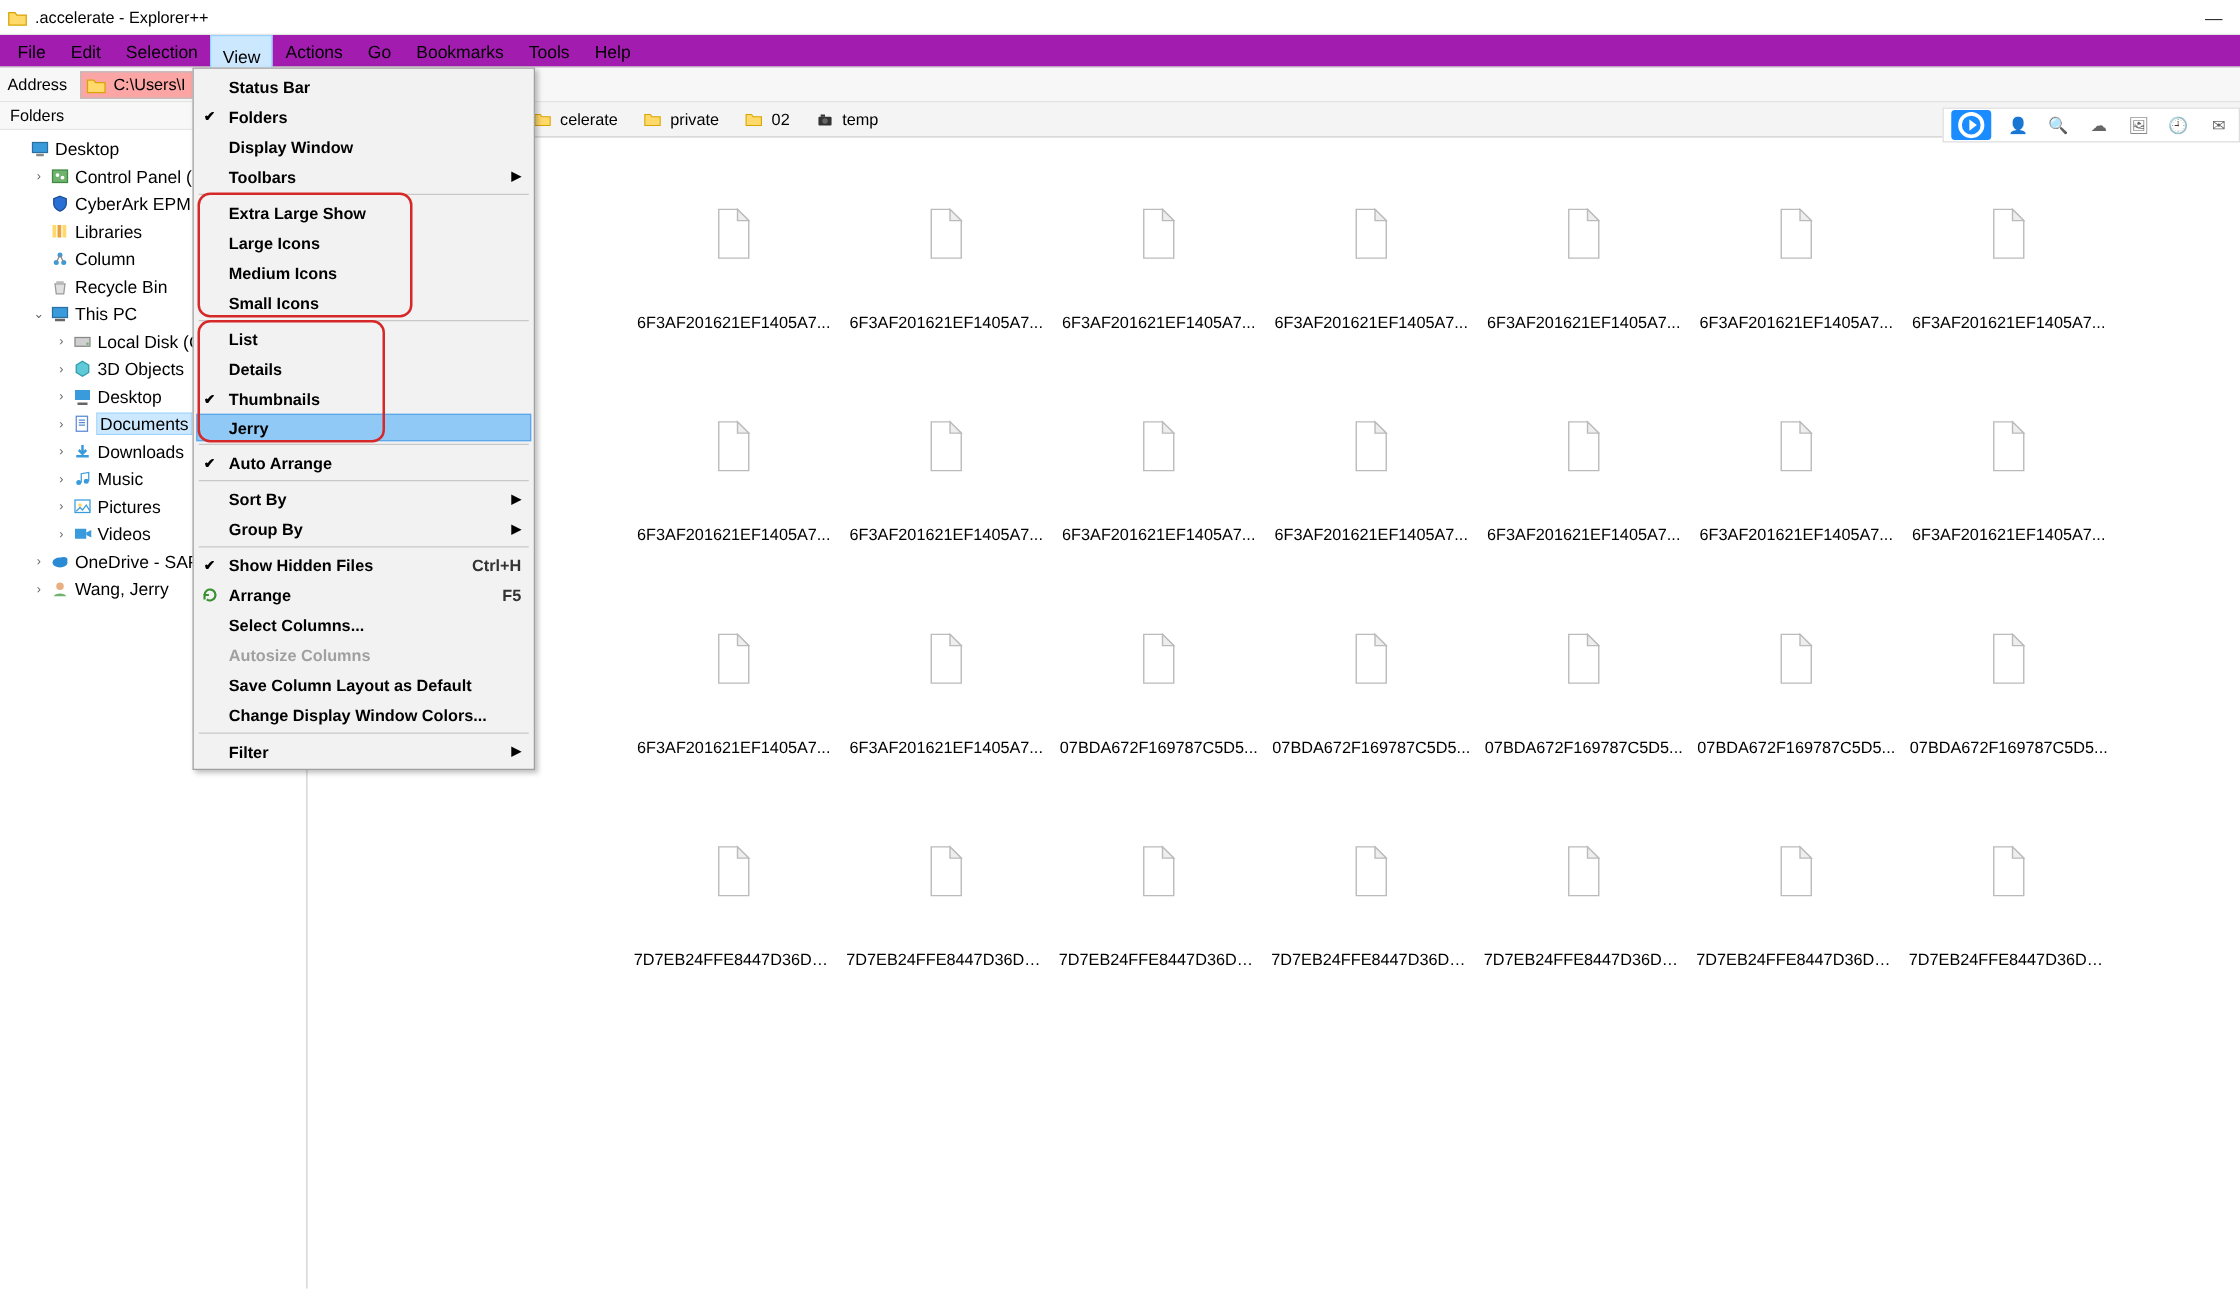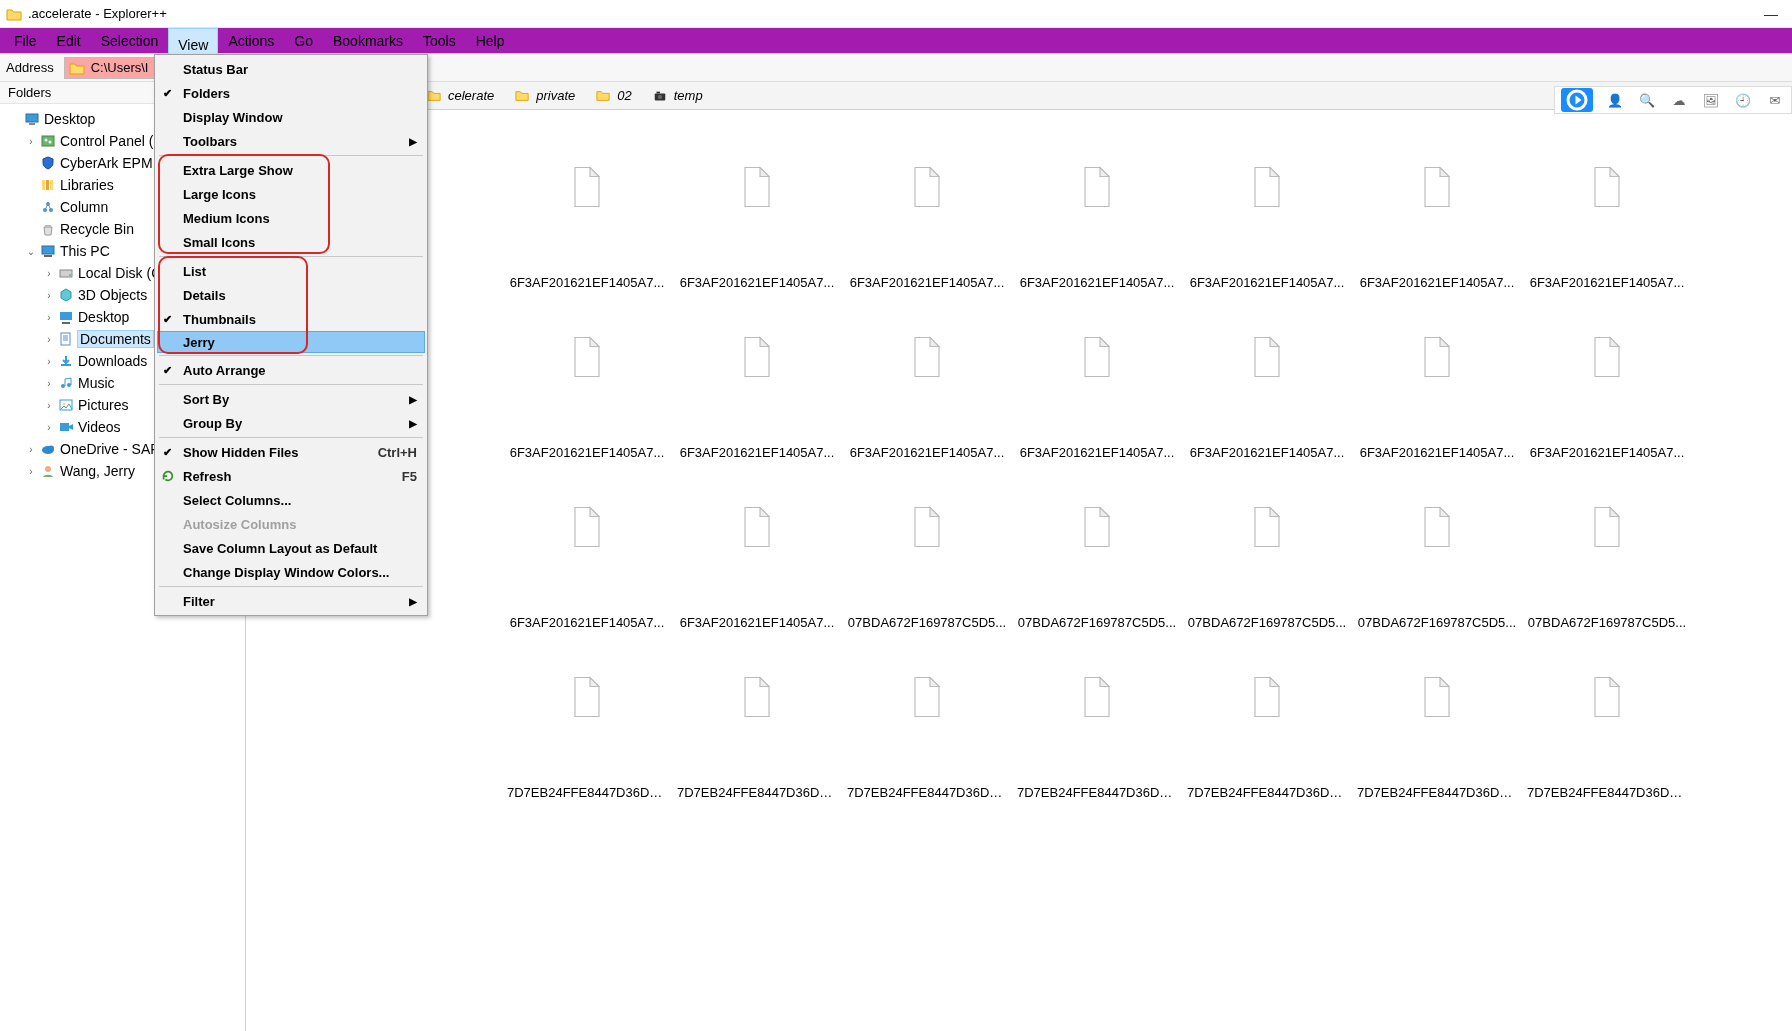--- a/index.html
+++ b/index.html
@@ -34,27 +34,27 @@
 .tree-row { display: flex; align-items: center; height: 22px; padding-left: 6px; white-space: nowrap; }
 .tree-row .tw { width: 14px; text-align: center; color: #666; font-size: 10px; }
 .tree-row .ico { width: 16px; height: 16px; margin: 0 4px 0 2px; display: flex; align-items: center; justify-content: center; }
 .tree-row .lbl { font-size: 14px; color: #000; }
 .tree-row.selected .lbl { background: #cce8ff; outline: 1px solid #99d1ff; padding: 0 2px; }
 .indent-1 { padding-left: 22px; }
 .indent-2 { padding-left: 40px; }
 
 
 .content { flex: 1; display: flex; flex-direction: column; position: relative; }
-.tabs { height: 28px; display: flex; align-items: center; border-bottom: 1px solid #d0d0d0; background: #f4f4f4; padding-left: 170px; gap: 0; font-style: italic; }
+.tabs { height: 28px; display: flex; align-items: center; border-bottom: 1px solid #d0d0d0; background: #f4f4f4; padding-left: 170px; gap: 0; }
 .tab { display: flex; align-items: center; padding: 0 10px; height: 24px; font-size: 13px; }
 .tab .ico { margin-right: 6px; }
 
 .files-pane { flex: 1; overflow: hidden; padding: 10px 0 0 16px; }
 .file-grid { display: grid; grid-template-columns: repeat(7, 170px); gap: 0; row-gap: 0; margin-left: 240px; }
-.file-item { width: 170px; height: 170px; display: flex; flex-direction: column; align-items: center; justify-content: space-between; padding-top: 32px; }
+.file-item { width: 170px; height: 170px; display: flex; flex-direction: column; align-items: center; justify-content: flex-start; padding-top: 32px; }
 .file-item .thumb { width: 56px; height: 70px; display: flex; align-items: center; justify-content: center; }
 .file-item .fname { margin-top: 28px; font-size: 13px; color: #000; max-width: 160px; overflow: hidden; text-overflow: ellipsis; white-space: nowrap; text-align: center; }
 
 
 .rightbar { position: absolute; top: 4px; right: 0; height: 28px; display: flex; align-items: center; gap: 12px; padding: 0 6px; background: #fff; border: 1px solid #ddd; }
 .rightbar .ric { width: 20px; height: 20px; display: flex; align-items: center; justify-content: center; color: #666; }
 .rightbar .ric.blue { background: #1a8cff; border-radius: 3px; color: #fff; width: 32px; height: 24px; }
 
 
 .dropdown { position: absolute; left: 154px; top: 54px; width: 274px; background: #f2f2f2; border: 1px solid #a0a0a0; box-shadow: 2px 2px 4px rgba(0,0,0,0.25); z-index: 100; padding: 2px; font-weight: bold; }
@@ -661,21 +661,21 @@
     <div class="mi">
       <span class="chk">✔</span>
       <span>Show Hidden Files</span>
       <span class="shortcut">Ctrl+H</span>
     </div>
     <div class="mi">
       <span class="refresh-ico"><svg viewBox="0 0 16 16">
           <path d="M3 8 a5 5 0 1 1 2 4" fill="none" stroke="#3a9030" stroke-width="2"></path>
           <path d="M3 12 v-4 h4" fill="none" stroke="#3a9030" stroke-width="2"></path>
         </svg></span>
-      <span>Refresh</span>
+      <span>Arrange</span>
       <span class="shortcut">F5</span>
     </div>
     <div class="mi">
       <span>Select Columns...</span>
     </div>
     <div class="mi disabled">
       <span>Autosize Columns</span>
     </div>
     <div class="mi">
       <span>Save Column Layout as Default</span>

